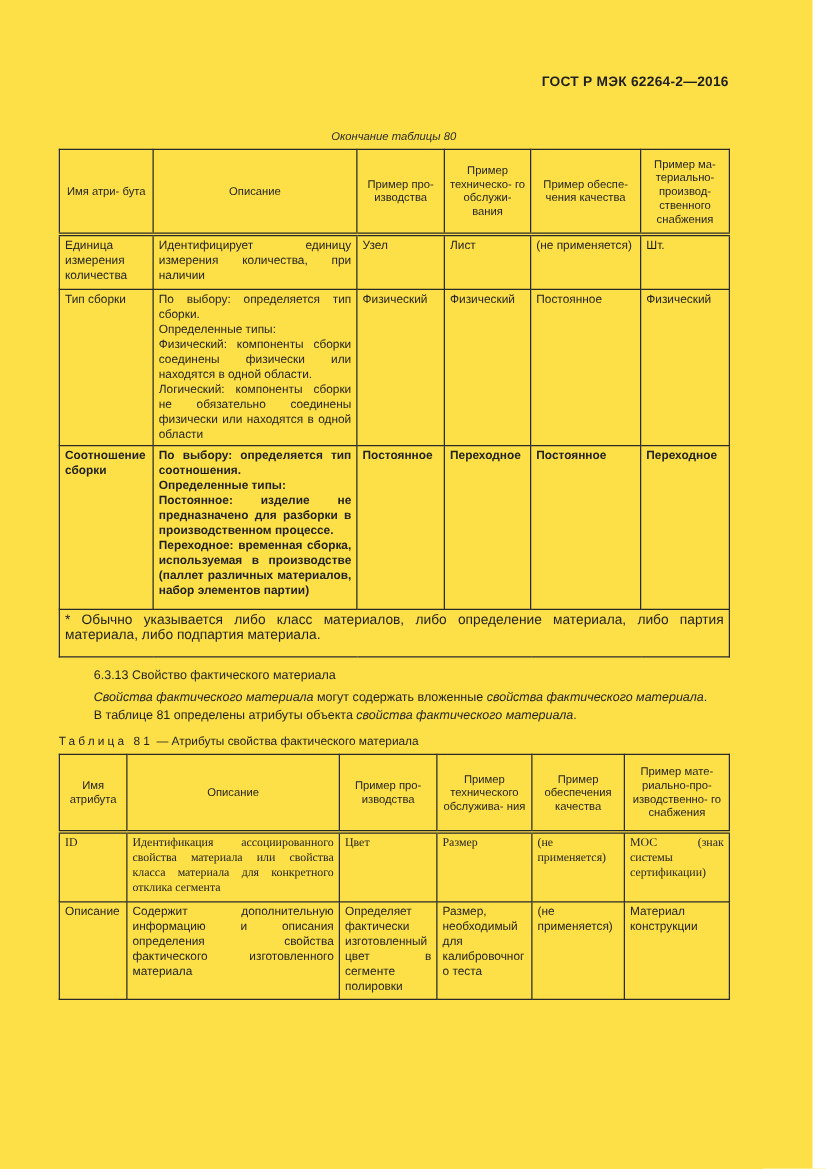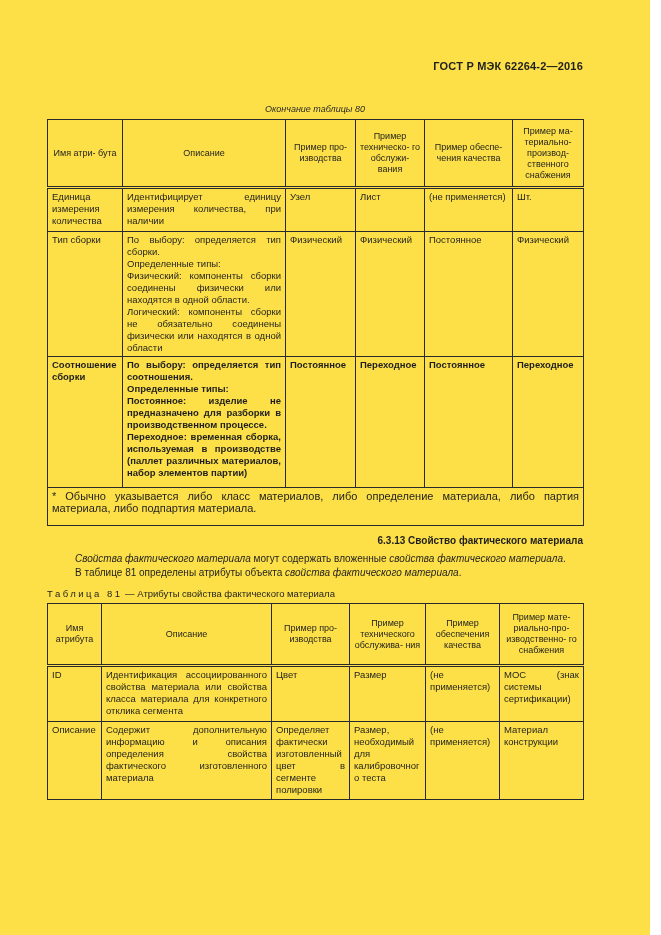--- a/index.html
+++ b/index.html
@@ -20,25 +20,25 @@
   tfoot td{white-space:normal;vertical-align:top;font-size:11px;line-height:12px;}
 
   #t80 thead tr{height:68px;}
   #t80 tbody tr:nth-child(1){height:44px;}
   #t80 tbody tr:nth-child(2){height:125px;}
   #t80 tbody tr:nth-child(3){height:131px;font-weight:bold;}
   #t80 tfoot tr{height:38px;}
 
   #t81{margin-top:4px;}
   #t81 thead tr{height:62px;}
-  #t81 tbody tr:nth-child(1){height:56px;}
+  #t81 tbody tr:nth-child(1){height:56px;font-family:Liberation Serif, serif;}
   #t81 tbody tr:nth-child(2){height:78px;}
 
   .section{margin-top:8px;}
-  .section h3{margin:0 0 4px 0;font-size:10px;line-height:14px;font-weight:bold;text-indent:28px;text-align:right;}
+  .section h3{margin:0 0 4px 0;font-size:10px;line-height:14px;font-weight:normal;text-indent:28px;}
   .section p{margin:0;font-size:10px;line-height:14px;text-indent:28px;text-align:justify;}
 
   .tbl-caption{margin-top:8px;font-size:9.5px;}
   .tbl-caption .cap-label{letter-spacing:2.5px;}
   .page-number{margin-top:16px;text-align:right;font-size:10px;padding-right:6px;}
 </style>
 </head>
 <body>
 
 <div class="page">

